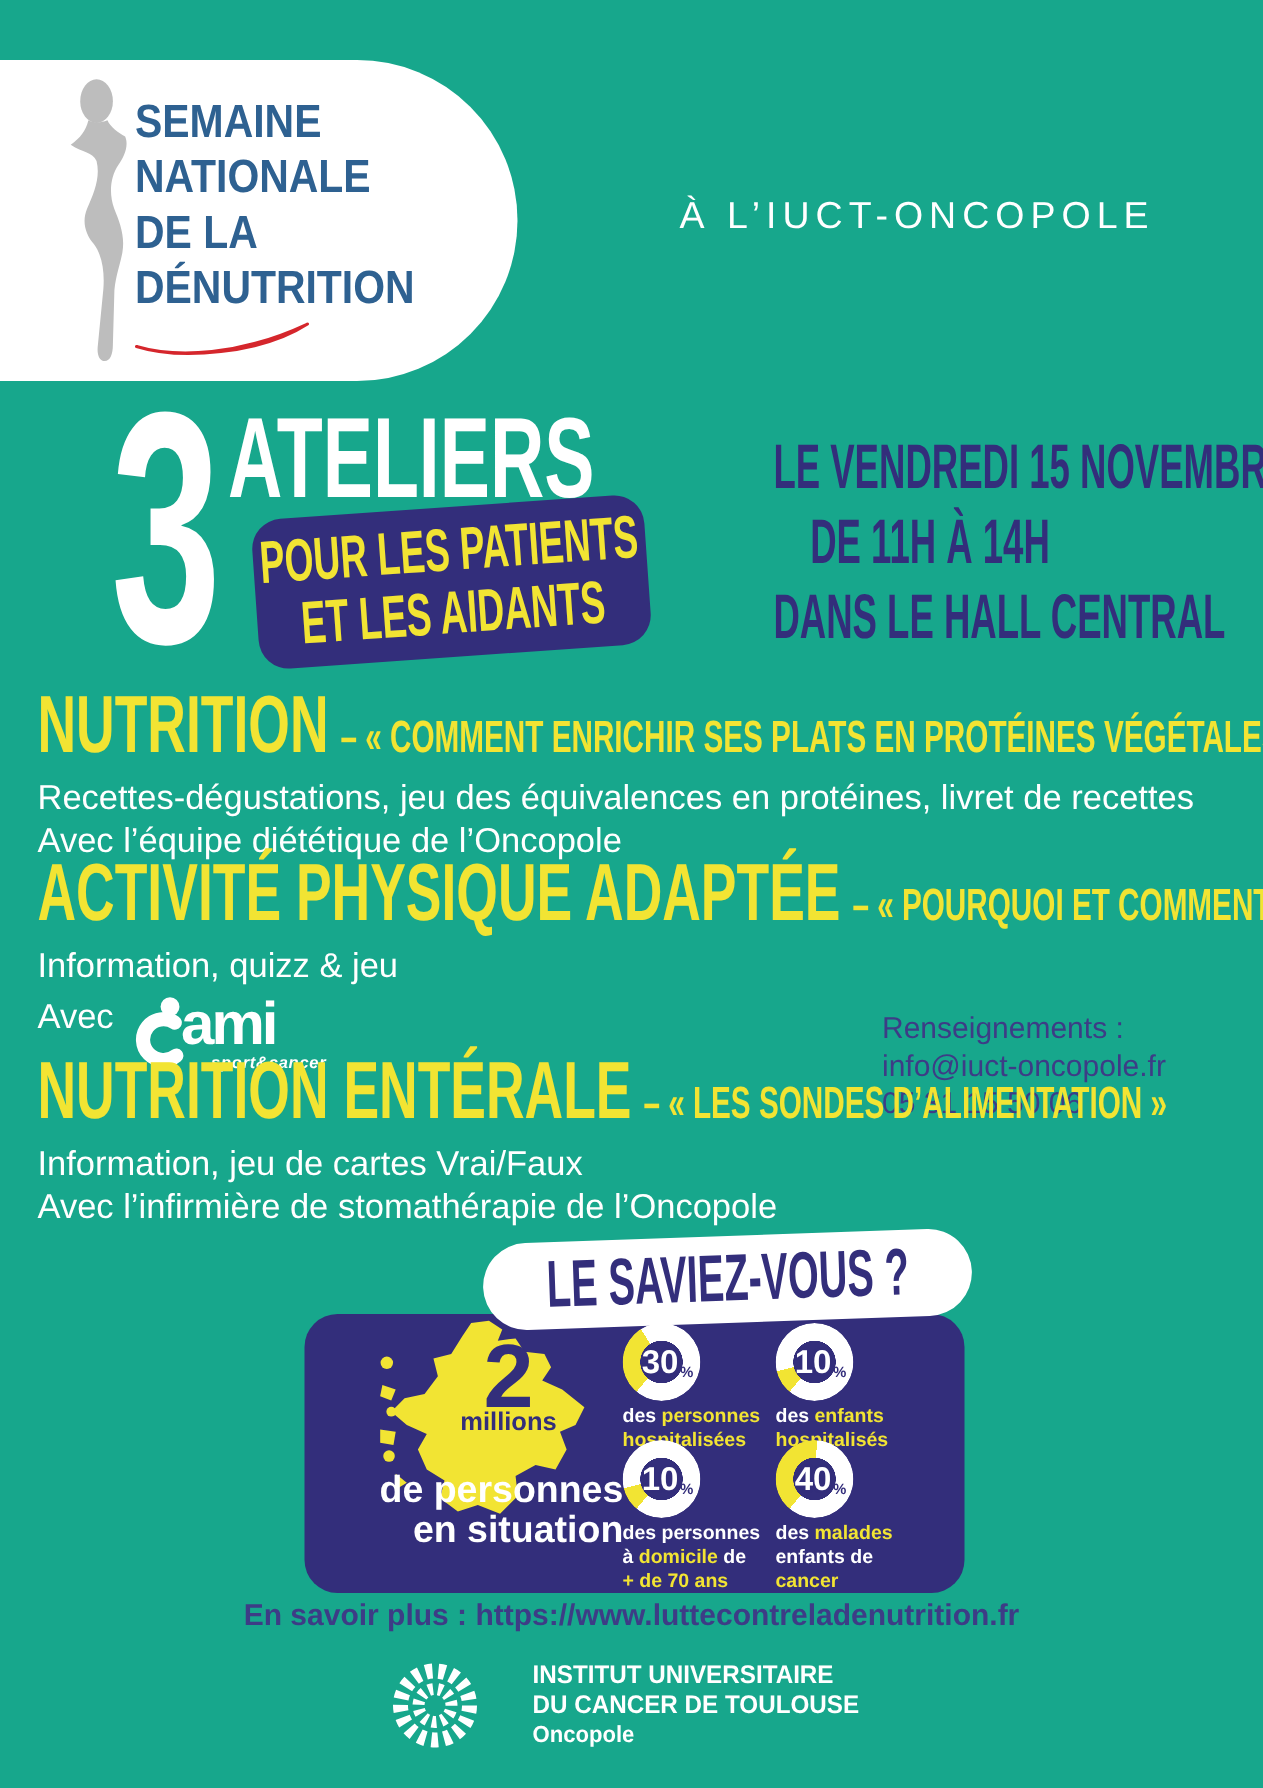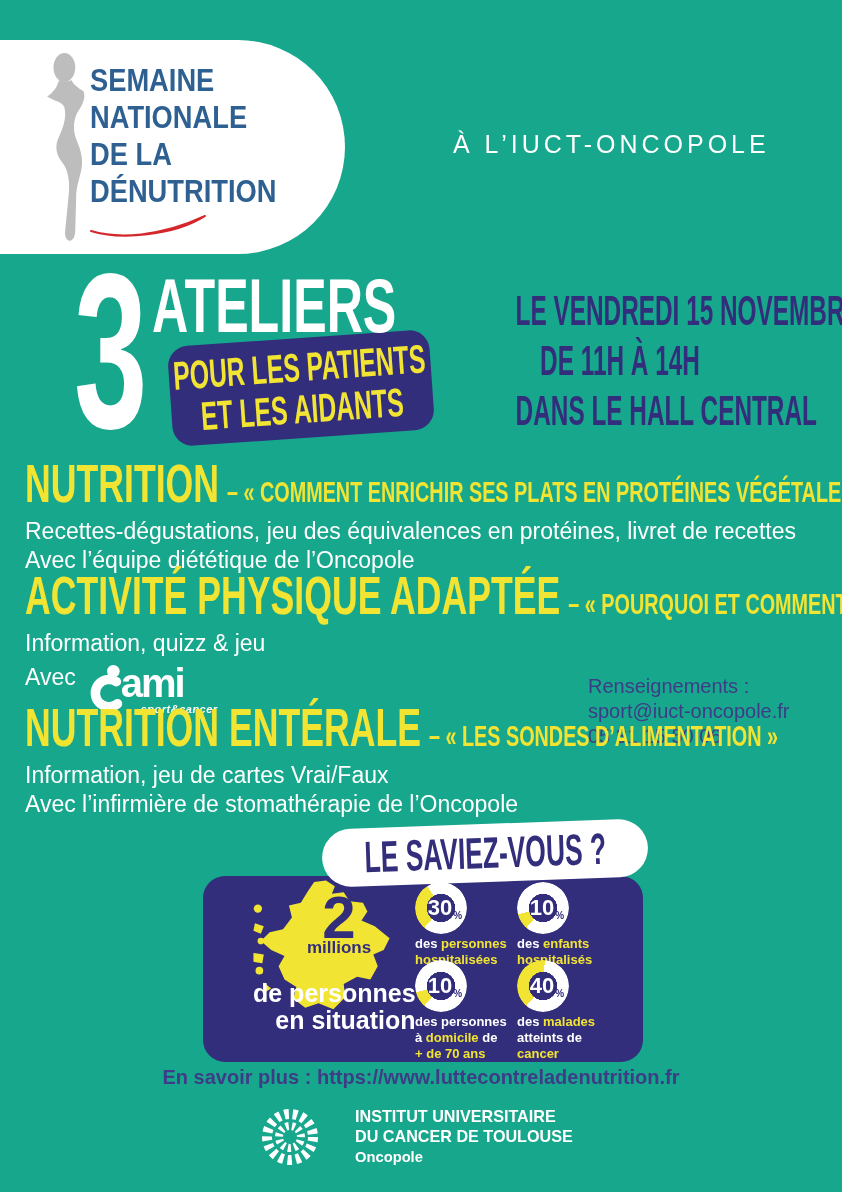--- a/index.html
+++ b/index.html
@@ -166,21 +166,21 @@
           <path d="M30,17 A13,13 0 1 0 31,38" stroke="#fff" stroke-width="9" fill="none" stroke-linecap="round"></path>
         </svg>
         <b class="cami-name">ami</b>
         <span class="cami-tagline">sport&amp;cancer</span>
       </span>
     </div>
   </section>
 
   <div class="contact">
     <div>Renseignements :</div>
-    <div>sport@iuct-oncopole.fr</div>
+    <div>info@iuct-oncopole.fr</div>
     <div>05 31 15 50 06</div>
   </div>
 
   <section class="ws ws3">
     <div class="ws-head">
       <span class="ws-title">NUTRITION ENTÉRALE</span>
       <span class="ws-sub">– « LES SONDES D’ALIMENTATION »</span>
     </div>
     <div class="ws-line">Information, jeu de cartes Vrai/Faux</div>
     <div class="ws-line">Avec l’infirmière de stomathérapie de l’Oncopole</div>
@@ -253,21 +253,21 @@
         <div class="stat-cell">
           <div class="donut-wrap">
             <div class="donut" style="background: conic-gradient(from 220deg, rgb(242, 228, 51) 0deg, rgb(242, 228, 51) 144deg, rgb(255, 255, 255) 144deg, rgb(255, 255, 255) 360deg);"></div>
             <div class="donut-num">
               <span class="num">40</span>
               <span class="pct">%</span>
             </div>
           </div>
           <div class="stat-label">
             <div class="stat-line"><span>des </span><span class="y">malades</span></div>
-            <div class="stat-line"><span>atteints de</span></div>
+            <div class="stat-line"><span>enfants de</span></div>
             <div class="stat-line"><span class="y">cancer</span></div>
           </div>
         </div>
       </div>
   </div>
 
   <div class="more-info">En savoir plus : https://www.luttecontreladenutrition.fr</div>
   <div class="footer-logo">
     <svg width="66" height="66" viewBox="0 0 66 66" xmlns="http://www.w3.org/2000/svg">
       <circle cx="33" cy="33" r="23" fill="none" stroke="#fff" stroke-width="10" stroke-dasharray="4.5 4"></circle>

